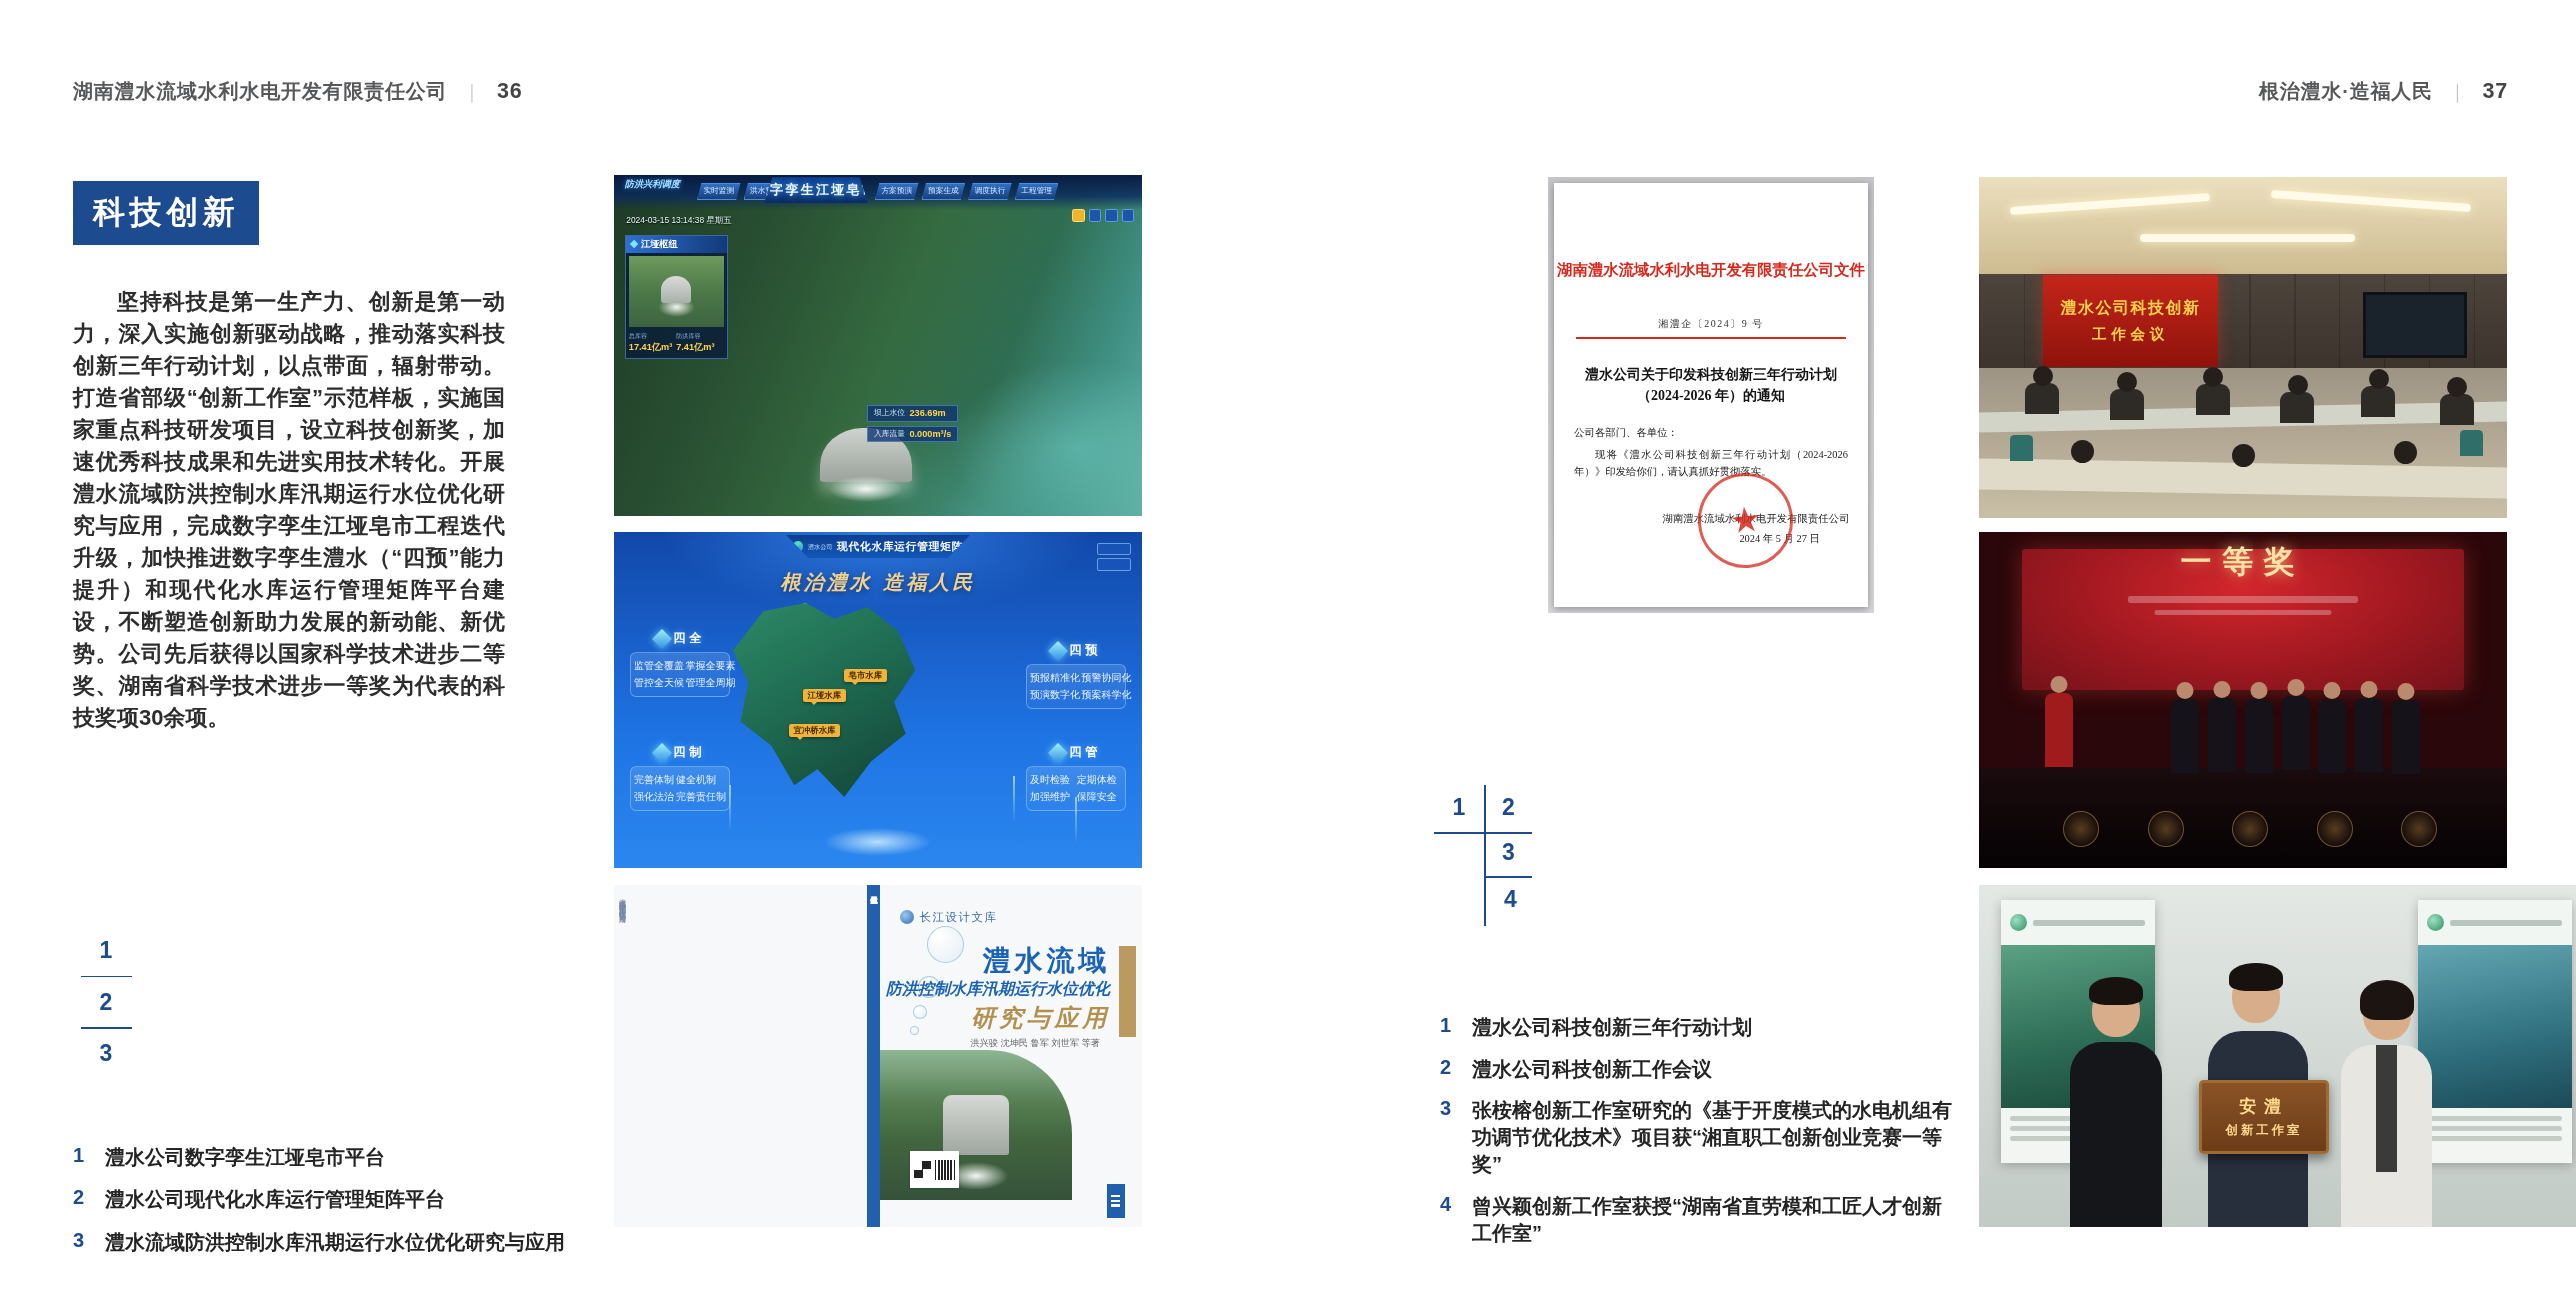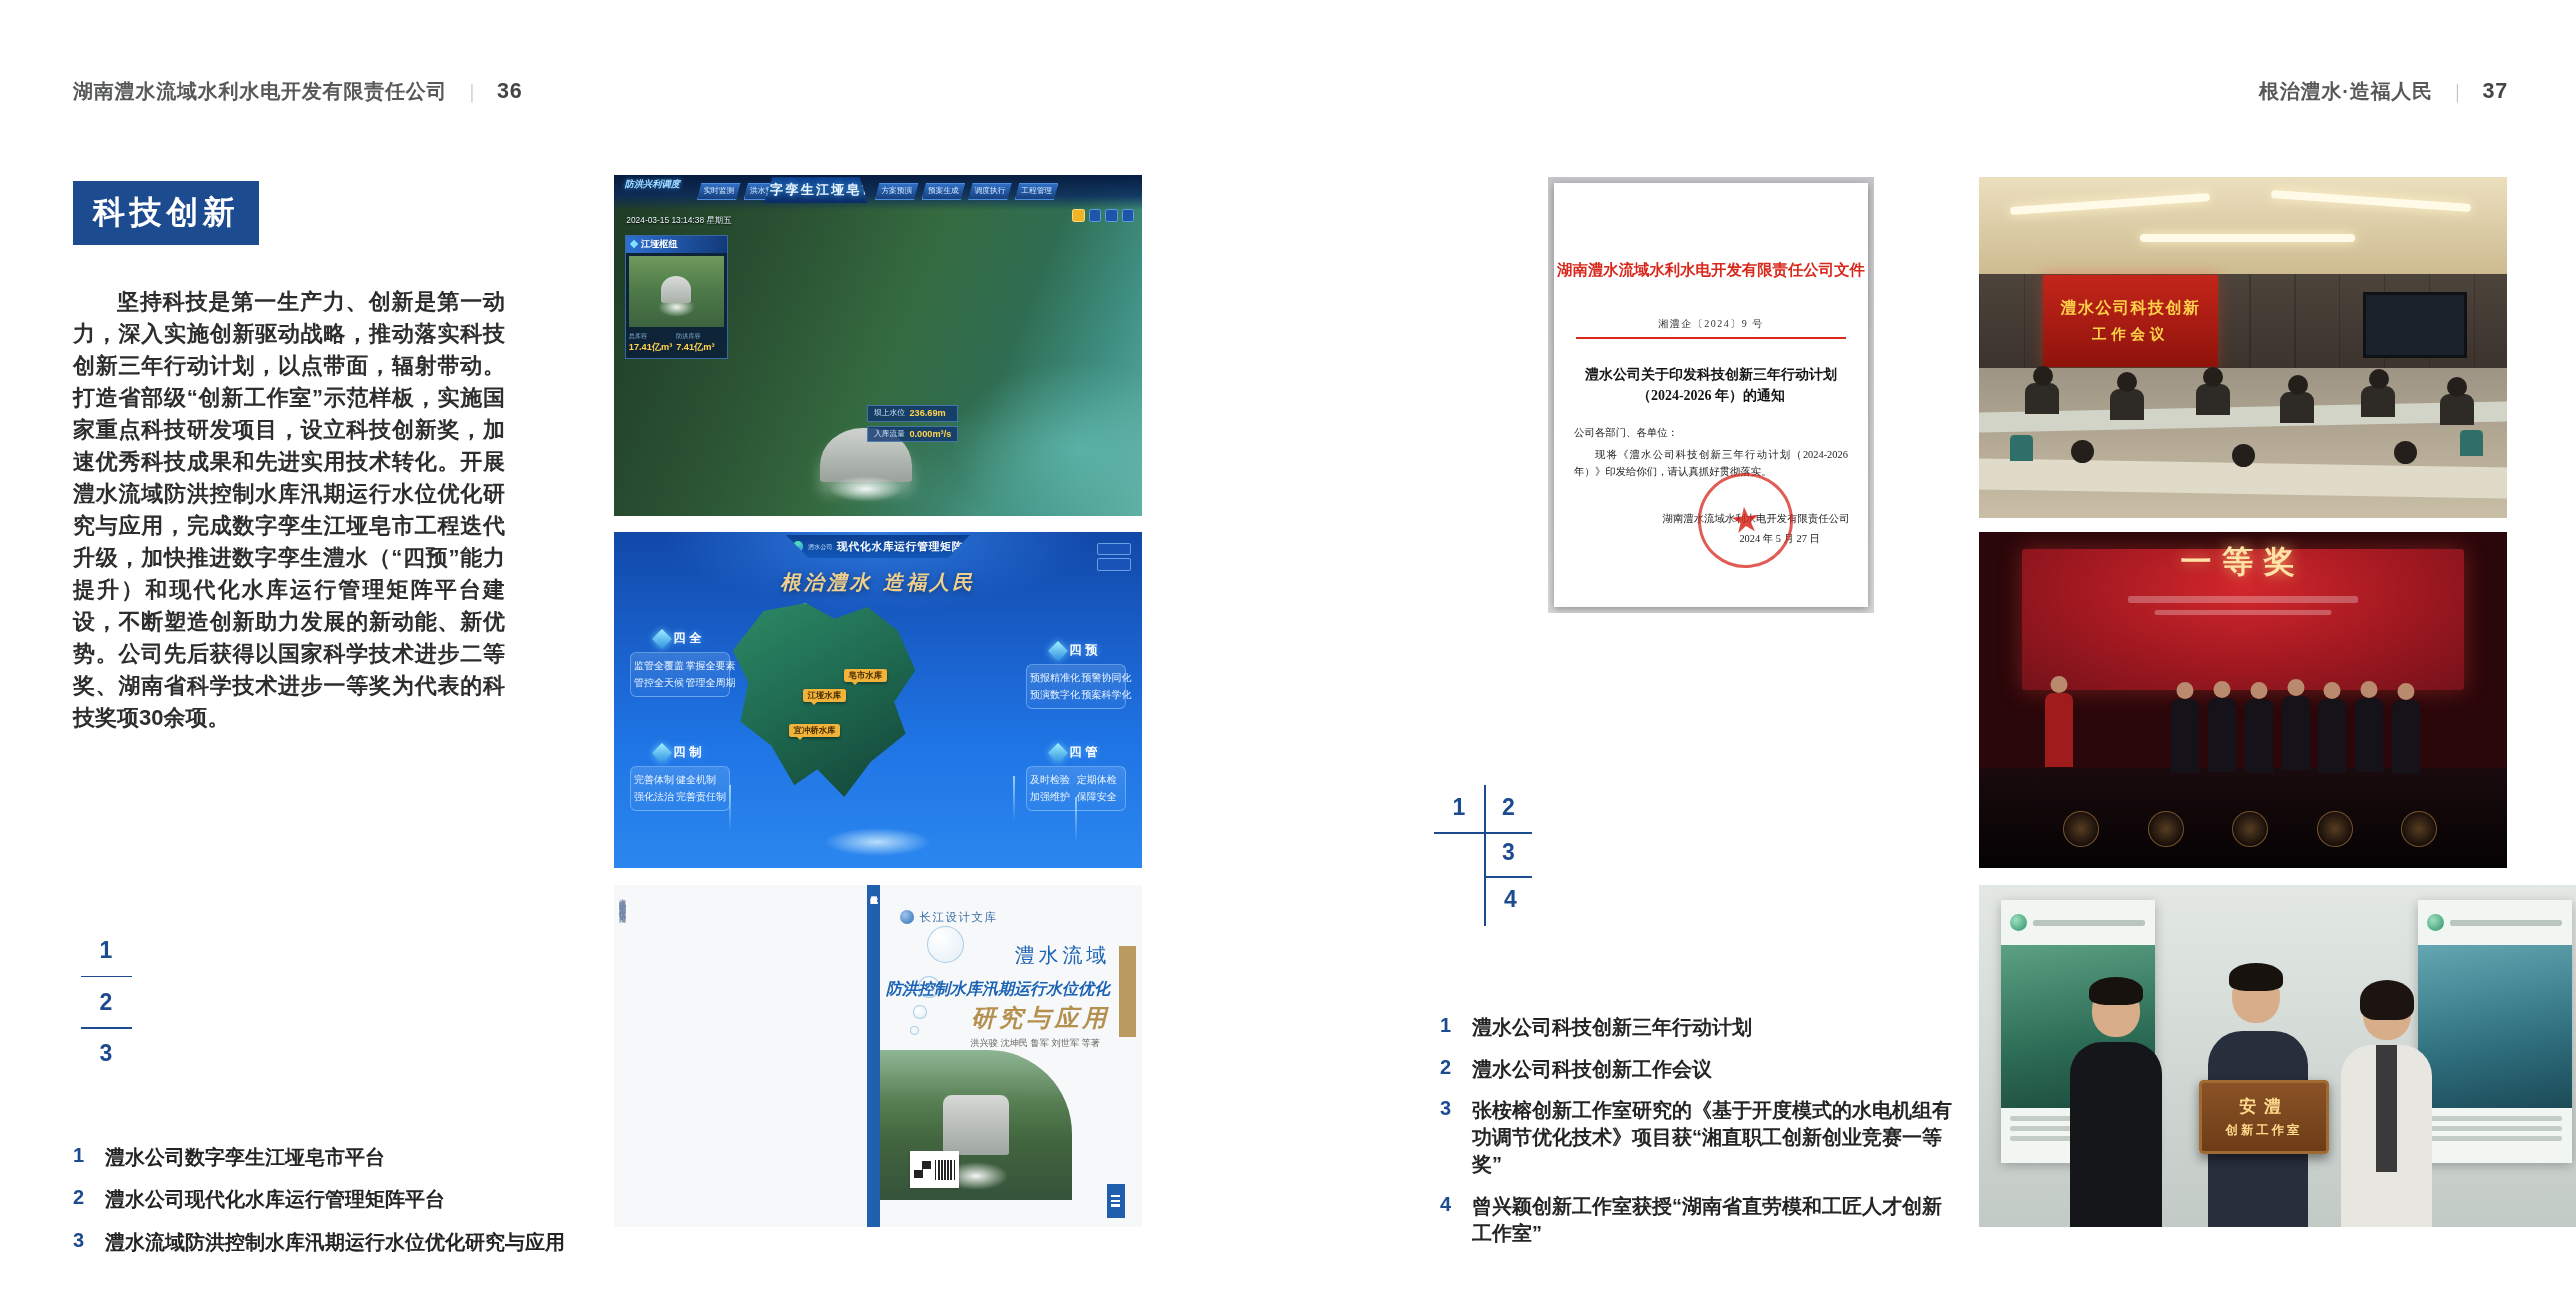--- a/index.html
+++ b/index.html
@@ -132,21 +132,21 @@
   .bk-spine{position:absolute;left:253px;top:0;width:13px;height:100%;background:#2060ae;
      display:flex;align-items:flex-start;justify-content:center;}
   .bk-spinetext{writing-mode:vertical-rl;font-size:7px;color:#fff;margin-top:6.1px;height:322px;overflow:hidden;}
   .bk-logo{position:absolute;left:286px;top:24.6px;display:flex;align-items:center;gap:5.4px;}
   .bk-logodot{width:14px;height:14px;border-radius:50%;background:radial-gradient(circle at 35% 35%,#9fc6ef,#2a6cb5);}
   .bk-library{font-size:11.5px;color:#3a6ea8;letter-spacing:1.5px;}
   .bk-drop{position:absolute;border-radius:50%;border:1.5px solid rgba(150,195,225,.8);
      background:radial-gradient(circle at 32% 30%,rgba(255,255,255,.95),rgba(190,220,240,.35));}
   .bd1{left:313px;top:41px;width:35px;height:35px;} .bd2{left:304px;top:91px;width:20px;height:20px;}
   .bd3{left:299px;top:120px;width:11.5px;height:11.5px;} .bd4{left:296px;top:141px;width:7px;height:7px;}
-  .bk-t1{position:absolute;left:269px;top:57px;width:227px;text-align:right;font-size:20px;font-weight:normal;
+  .bk-t1{position:absolute;left:269px;top:57px;width:227px;text-align:right;font-size:28px;font-weight:bold;
      color:#1b63b5;letter-spacing:3.8px;}
   .bk-t2{position:absolute;left:269px;top:94px;width:227px;text-align:right;font-size:16px;font-weight:bold;
      font-style:italic;color:#1b63b5;white-space:nowrap;}
   .bk-t3{position:absolute;left:269px;top:117px;width:227px;text-align:right;font-size:24px;font-weight:bold;
      font-style:italic;color:#b3904e;letter-spacing:3.8px;}
   .bk-auth{position:absolute;left:269px;top:152px;width:217px;text-align:right;font-size:9.2px;color:#666;}
   .bk-gold{position:absolute;right:6.1px;top:61px;width:17px;height:91px;background:#bb9a60;}
   .bk-photo{position:absolute;left:266px;top:165px;width:192px;height:150px;border-top-right-radius:84px;
      background:
        radial-gradient(46px 20px at 50% 84%,#f4f7f4,rgba(244,247,244,0) 70%),

